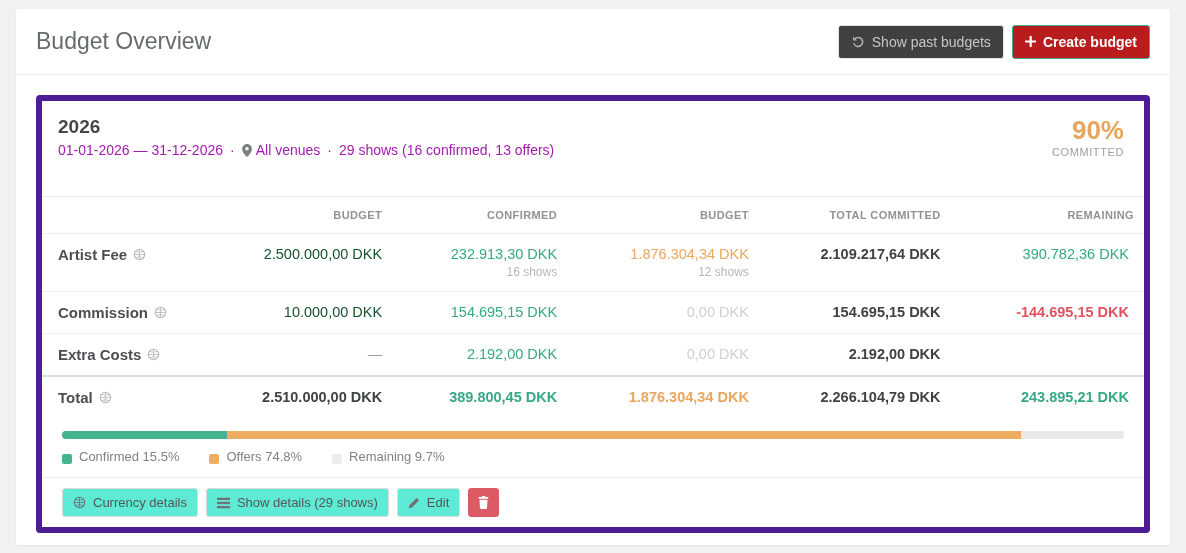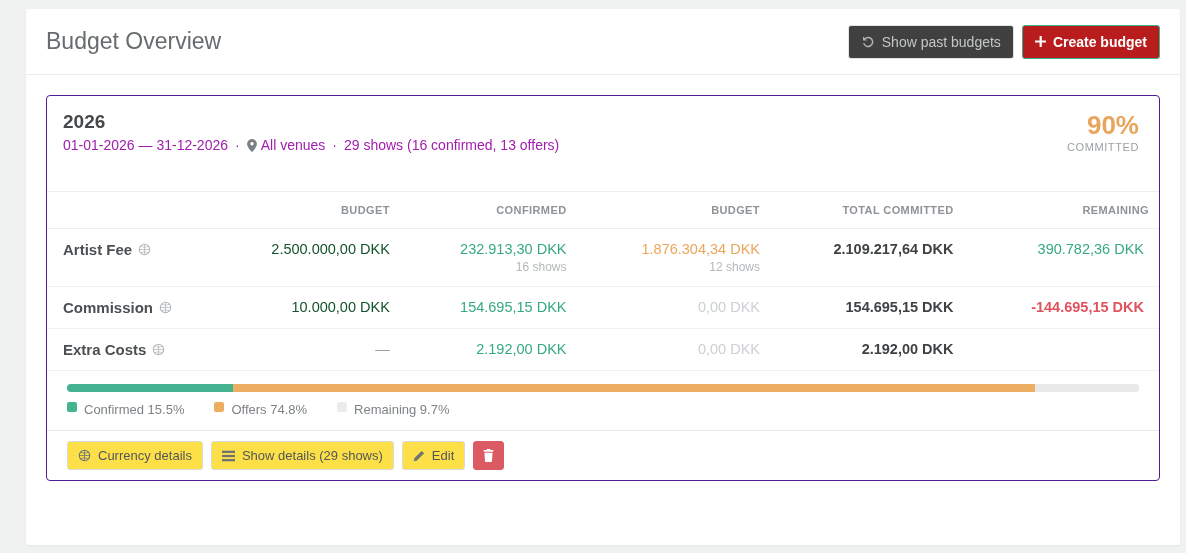--- a/index.html
+++ b/index.html
@@ -6,21 +6,21 @@
   html,body { margin:0; padding:0; }
   body {
     width:1186px; height:553px;
     background:#f0f1f1;
     font-family:"Liberation Sans", sans-serif;
     position:relative;
     overflow:hidden;
     -webkit-font-smoothing:antialiased;
   }
   .panel {
-    position:absolute; left:26px; top:9px;
+    position:absolute; left:16px; top:9px;
     width:1154px; height:536px;
     background:#ffffff;
     border-radius:2px;
     box-shadow:0 1px 2px rgba(0,0,0,.05);
   }
   .panel-header {
     height:66px;
     border-bottom:1px solid #ececec;
     display:flex; align-items:center; justify-content:space-between;
     padding:0 20px;
@@ -32,21 +32,21 @@
     border-radius:3px; font-size:14px; line-height:1;
     padding:9px 12px; border:1px solid transparent;
     background:#404040; cursor:pointer; font-family:inherit;
   }
   .btn-ghost { border-color:#e3e5e5; color:#c2c6c8; }
   .btn-ghost svg { opacity:.85; }
   .btn-primary { background:#b91c1c; border-color:#3caf8d; color:#fff; font-weight:600; }
 
   .card {
     margin:20px;
-    border:1px solid #4c1d95;
+    border:6px solid #4c1d95;
     border-radius:4px;
     background:#fff;
   }
   .card-header {
     display:flex; justify-content:space-between; align-items:flex-start;
     padding:15px 16px 12px;
   }
   .year { font-size:19px; font-weight:700; color:#46494b; }
   .meta {
     font-size:14px; color:#a21caf; margin-top:4px;
@@ -87,36 +87,36 @@
 
   .progress-wrap { padding:13px 20px 13px; }
   .bar {
     height:8px; border-radius:4px; background:#e9e9e9;
     overflow:hidden; display:flex;
   }
   .seg-confirmed { background:#44b390; }
   .seg-offers { background:#edae63; }
   .seg-remaining { background:#e9e9e9; }
   .legend { display:flex; gap:30px; align-items:center; margin-top:10px; font-size:13px; color:#7e8386; }
-  .legend-item { display:inline-flex; align-items:flex-start; }
+  .legend-item { display:inline-flex; align-items:flex-end; }
   .sw { width:10px; height:10px; border-radius:2px; display:inline-block; margin-right:7px; }
   .sw-confirmed { background:#44b390; }
   .sw-offers { background:#edae63; }
   .sw-remaining { background:#ececec; }
 
   .card-footer {
     border-top:1px solid #e9ebeb;
     padding:10px 20px;
     display:flex; gap:8px; align-items:center;
   }
   .btn-sm {
     display:inline-flex; align-items:center; gap:7px;
     font-size:13px; padding:7px 10px;
     border:1px solid #d8dbdb; border-radius:3px;
-    background:#fde047; color:#53575a; cursor:pointer; font-family:inherit; line-height:1;
+    background:#5eead4; color:#53575a; cursor:pointer; font-family:inherit; line-height:1;
   }
   .btn-sm svg { color:#6e7377; }
   .btn-danger {
     background:#db5a63; border:1px solid #db5a63; color:#fff;
     border-radius:3px; padding:7px 9px; display:inline-flex; align-items:center; cursor:pointer;
   }
   svg { display:block; }
 </style>
 </head>
 <body>
@@ -236,20 +236,35 @@
                   <path stroke-width="1" d="M8 1.6v12.8M1.6 8h12.8M3.4 3.6c2.6 2 6.6 2 9.2 0M3.4 12.4c2.6-2 6.6-2 9.2 0"></path>
                 </svg>
               </span>
           </td>
           <td class="v-dash">—</td>
           <td class="v-green">2.192,00 DKK</td>
           <td class="v-muted">0,00 DKK</td>
           <td class="v-dark">2.192,00 DKK</td>
           <td class="last"></td>
         </tr>
+        <tr class="total-row">
+          <td class="cell-label">
+            <span>Total</span><span class="globe">
+                <svg width="13" height="13" viewBox="0 0 16 16" fill="none" stroke="currentColor" stroke-width="1.4">
+                  <circle cx="8" cy="8" r="6.4"></circle>
+                  <path stroke-width="1" d="M8 1.6v12.8M1.6 8h12.8M3.4 3.6c2.6 2 6.6 2 9.2 0M3.4 12.4c2.6-2 6.6-2 9.2 0"></path>
+                </svg>
+              </span>
+          </td>
+          <td class="v-dark">2.510.000,00 DKK</td>
+          <td class="v-green">389.800,45 DKK</td>
+          <td class="v-orange">1.876.304,34 DKK</td>
+          <td class="v-dark">2.266.104,79 DKK</td>
+          <td class="v-green last">243.895,21 DKK</td>
+        </tr>
       </tbody>
     </table>
 
     <div class="progress-wrap">
       <div class="bar">
         <div class="seg seg-confirmed" style="width: 15.5%;"></div>
         <div class="seg seg-offers" style="width: 74.8%;"></div>
         <div class="seg seg-remaining" style="width: 9.7%;"></div>
       </div>
       <div class="legend">

